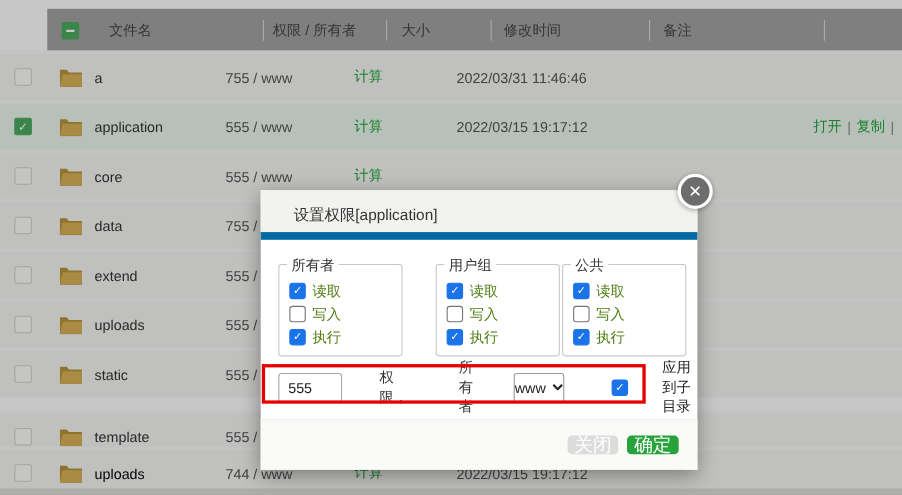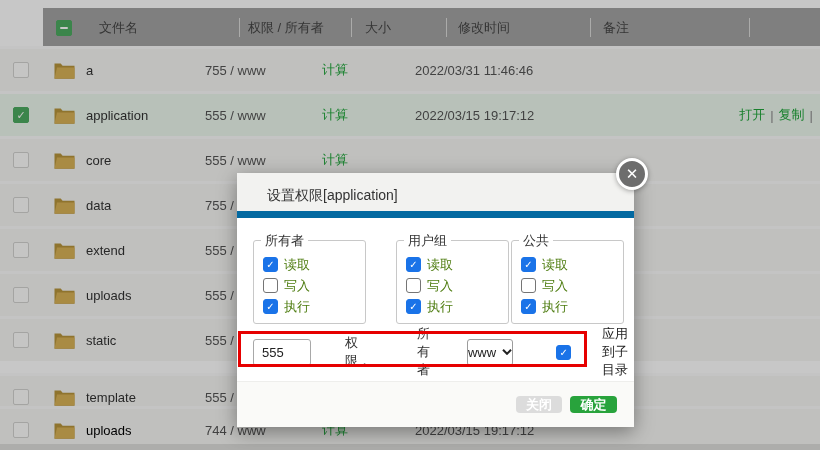--- a/index.html
+++ b/index.html
@@ -61,21 +61,21 @@
 
   .perm-row { position:absolute; left:0; top:164px; width:100%; height:30px; display:flex; align-items:center;gap:25px; }
   .perm-input { margin-left:16px; width:58px; height:27px; border:1px solid #a8a8a8; border-radius:3px; padding-left:8px; font-size:13px; font-family:inherit; color:#222; outline:none; }
   .t1 { margin-left:9px; color:#333; }
   .t2 { margin-left:21px; color:#333; }
   .fake-select { margin-left:9px; width:54px; height:27px; border:1px solid #9c9c9c; border-radius:3px; display:flex; align-items:center; justify-content:center; gap:6px; color:#222; cursor:pointer; background:#fff; }
   .perm-row .ck { margin-left:18px; }
   .t3 { margin-left:6px; color:#222; }
 
   .m-foot { position:absolute; left:0; bottom:0; width:100%; height:46px; background:#fafaf8; border-top:1px solid #eeeeec; display:flex; justify-content:flex-end; align-items:center; gap:8px; padding-right:17px; }
-  .btn { height:17px; border:none; border-radius:4px; color:#fff; font-size:13px; font-family:inherit; display:flex; align-items:center; justify-content:center; cursor:pointer;font-weight:bold; }
+  .btn { height:17px; border:none; border-radius:4px; color:#fff; font-size:17px; font-family:inherit; display:flex; align-items:center; justify-content:center; cursor:pointer; }
   .btn-close { width:46px; background:#dcdcdc; }
   .btn-ok { width:47px; background:#28a33c; }
 </style>
 </head>
 <body>
 
 <div class="page">
 
   <div class="thead">
     <span class="cell col-cb">

